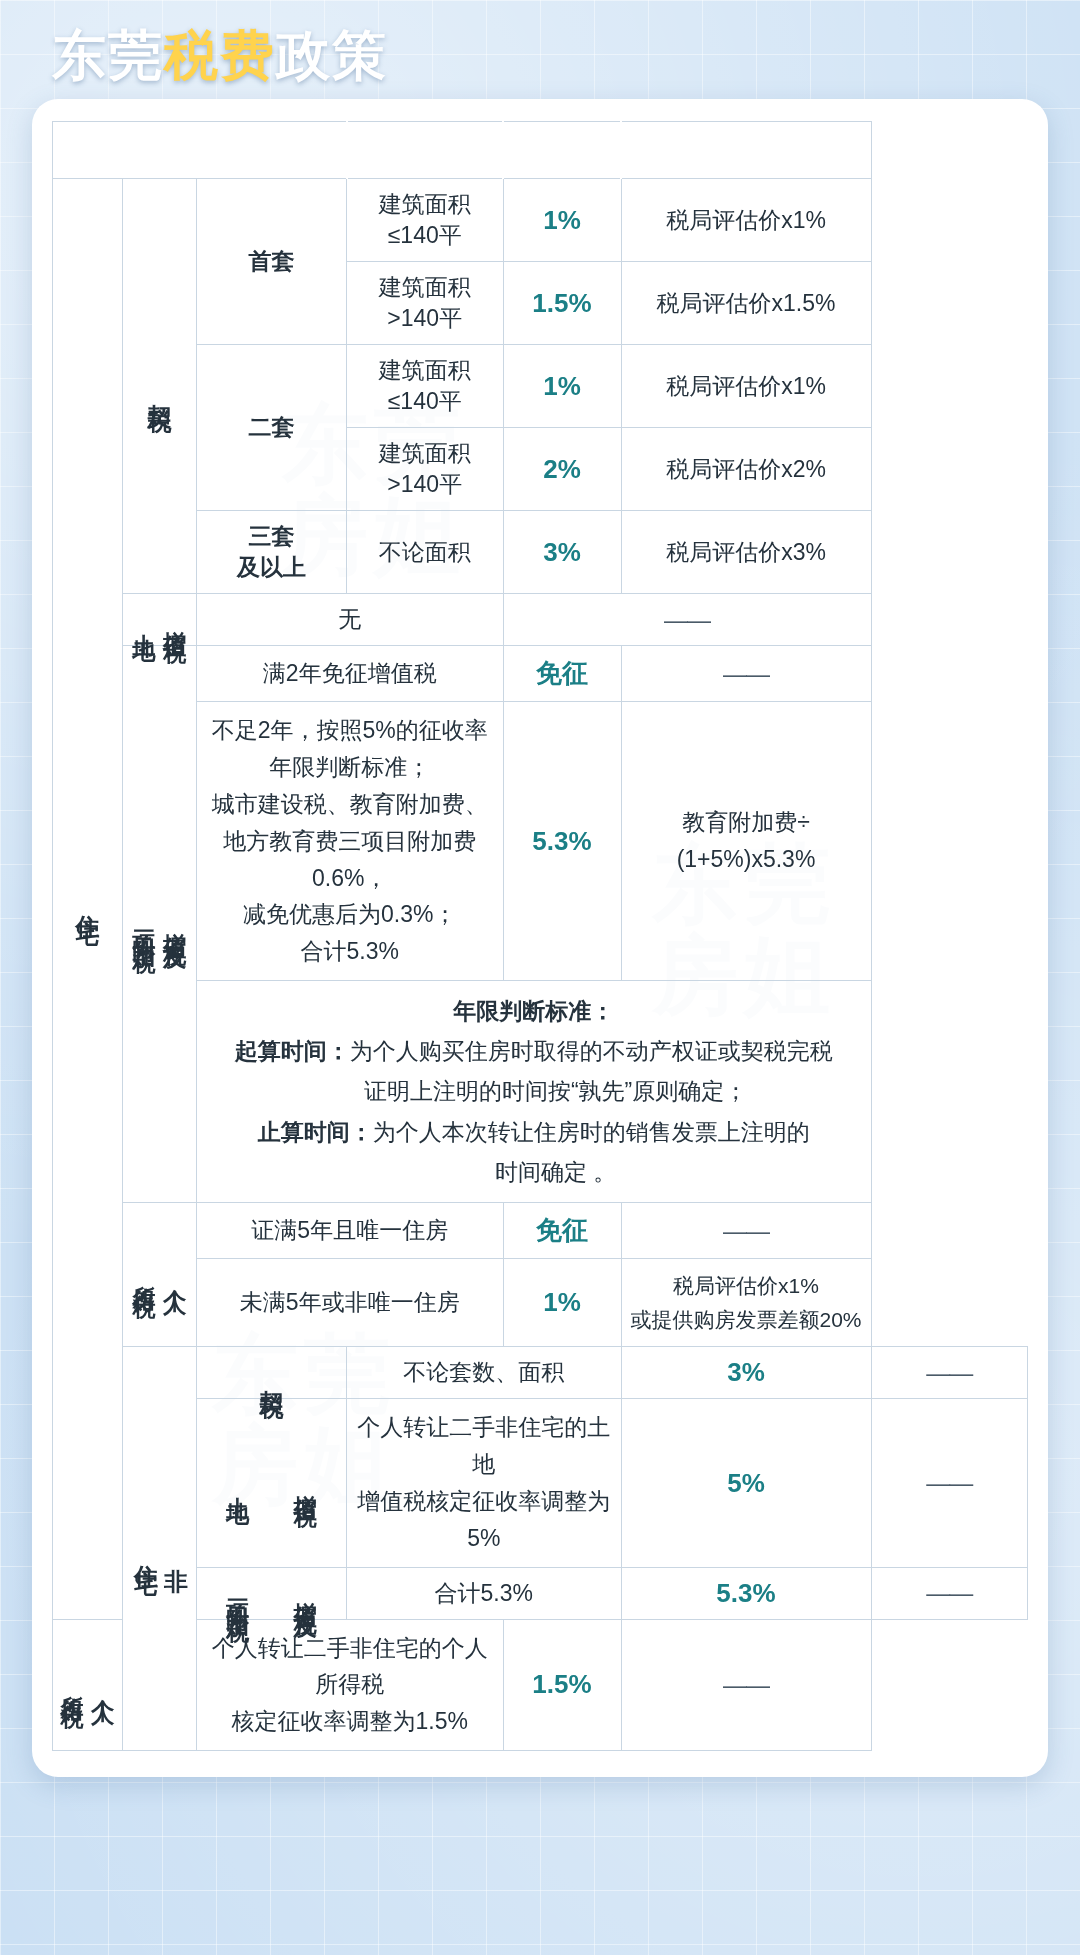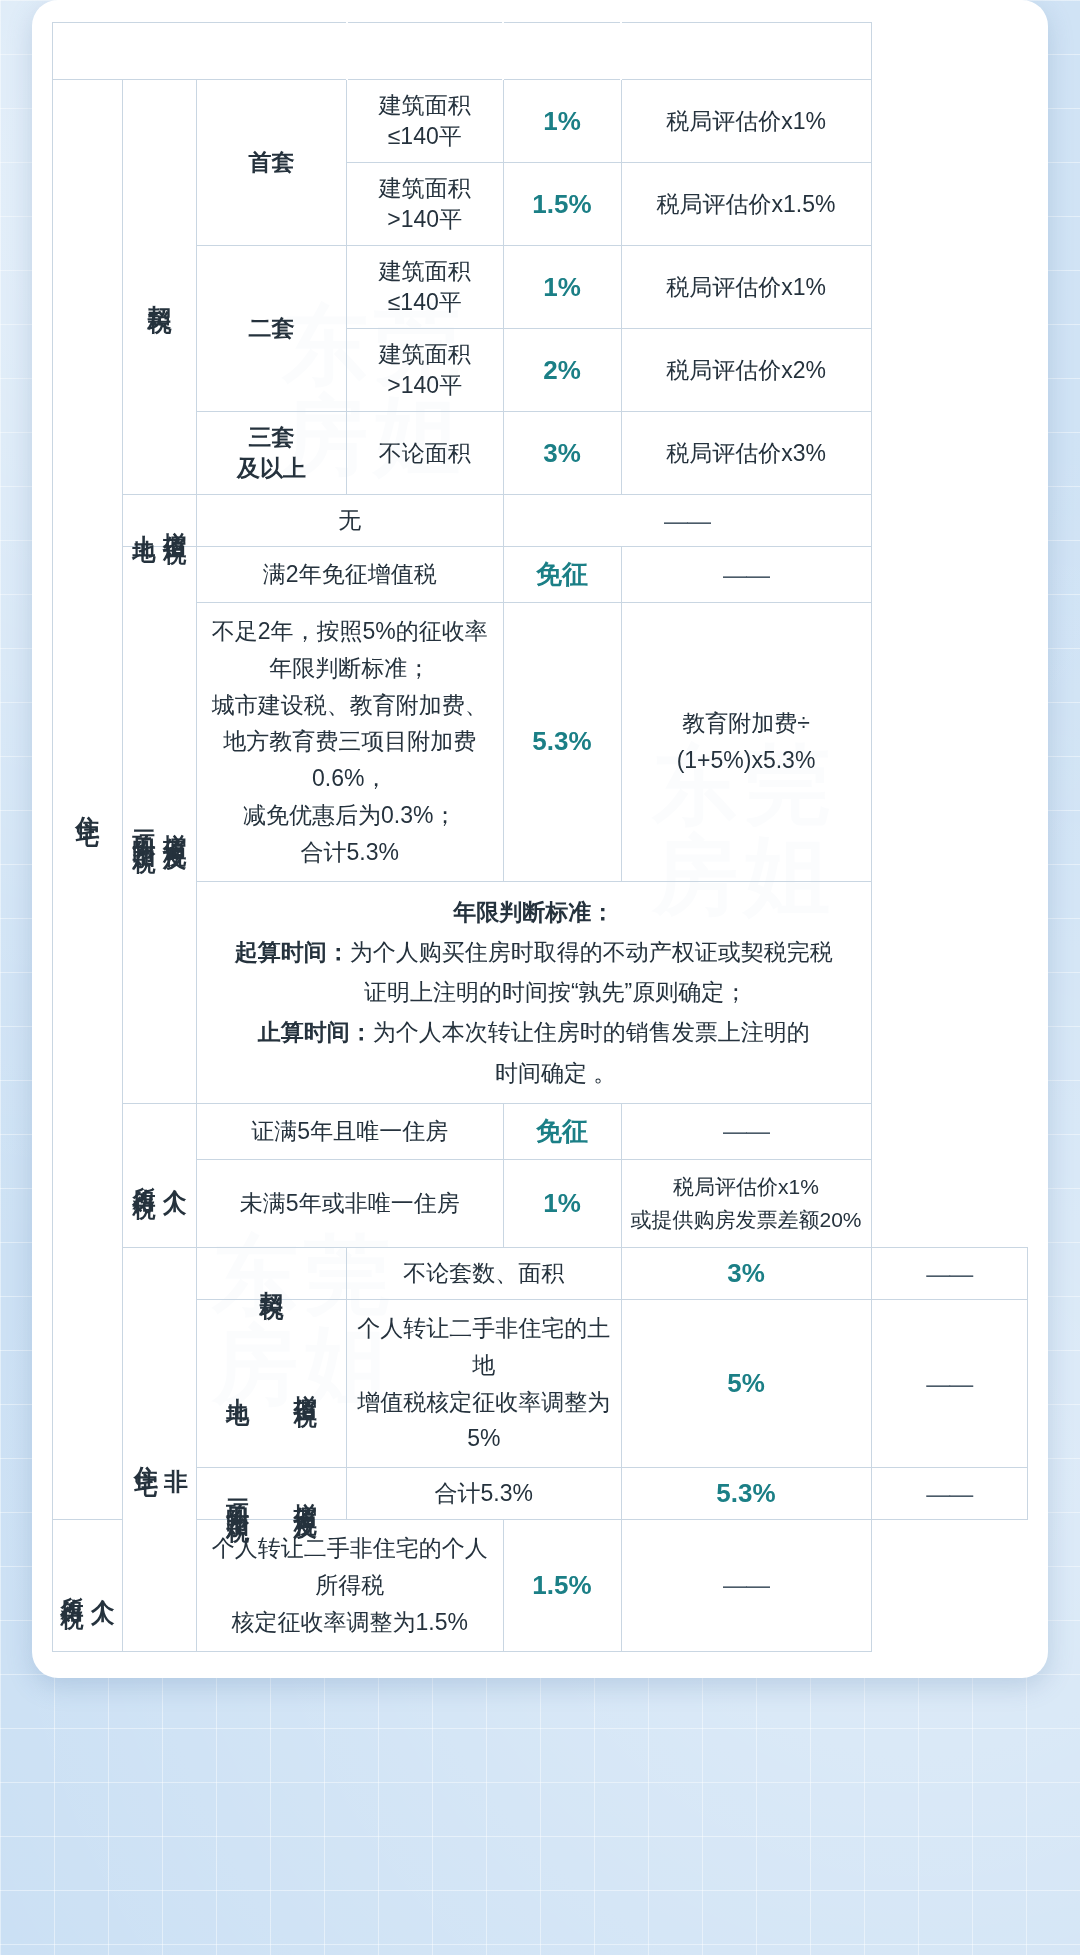--- a/index.html
+++ b/index.html
@@ -180,20 +180,23 @@
   .col-formula { width: 250px; }
 </style>
 </head>
 <body>
 
 <div class="bg-grid"></div>
 <div class="bg-soft"></div>
 
 <div class="page">
 
+  <div class="title-wrap">
+    <div class="title"><span>东莞</span><span class="accent">税费</span><span>政策</span></div>
+  </div>
 
   <div class="card">
 
     <div class="wm wm-1">
       <span>东莞</span><br>
       <span>房姐</span>
     </div>
     <div class="wm wm-2">
       <span>东莞</span><br>
       <span>房姐</span>

